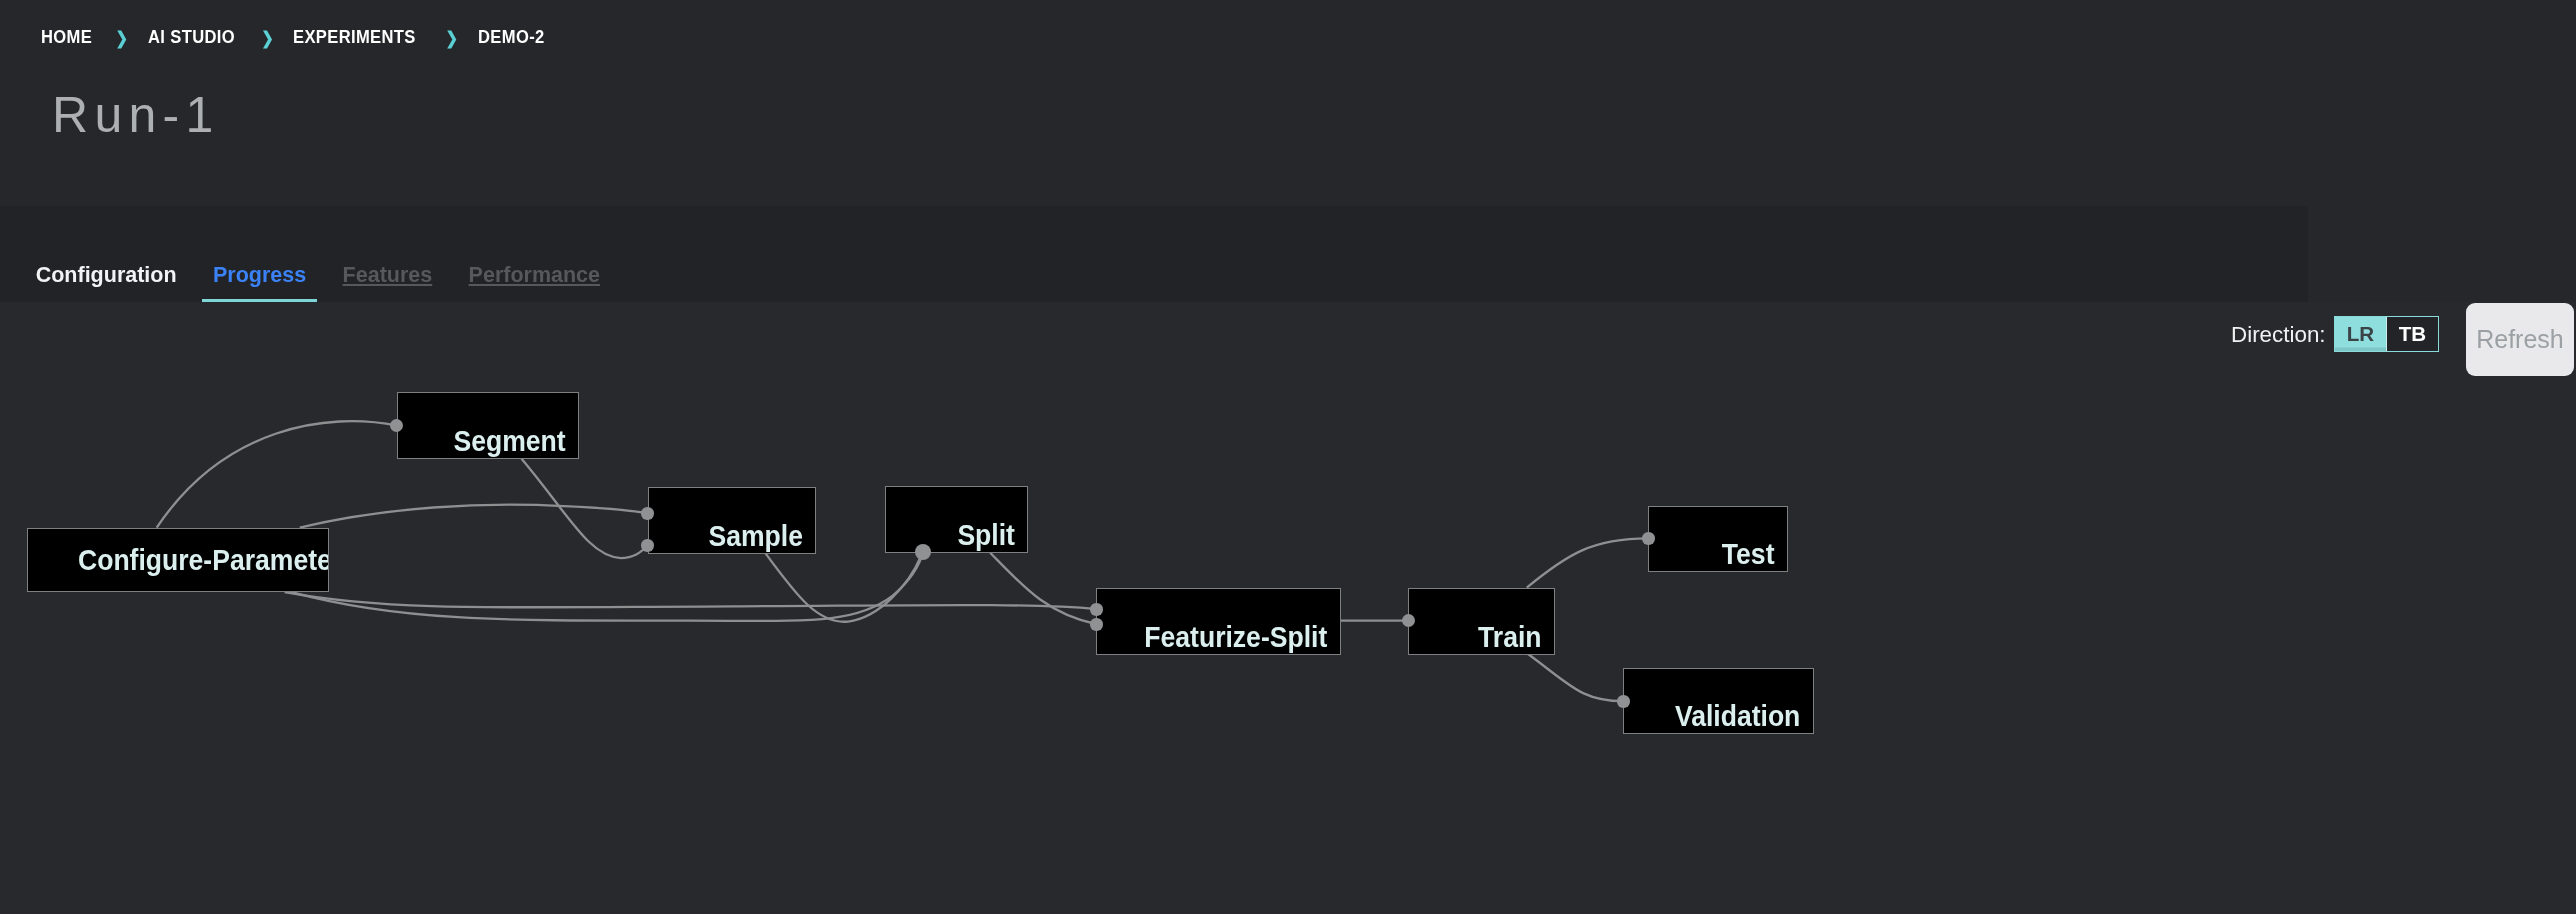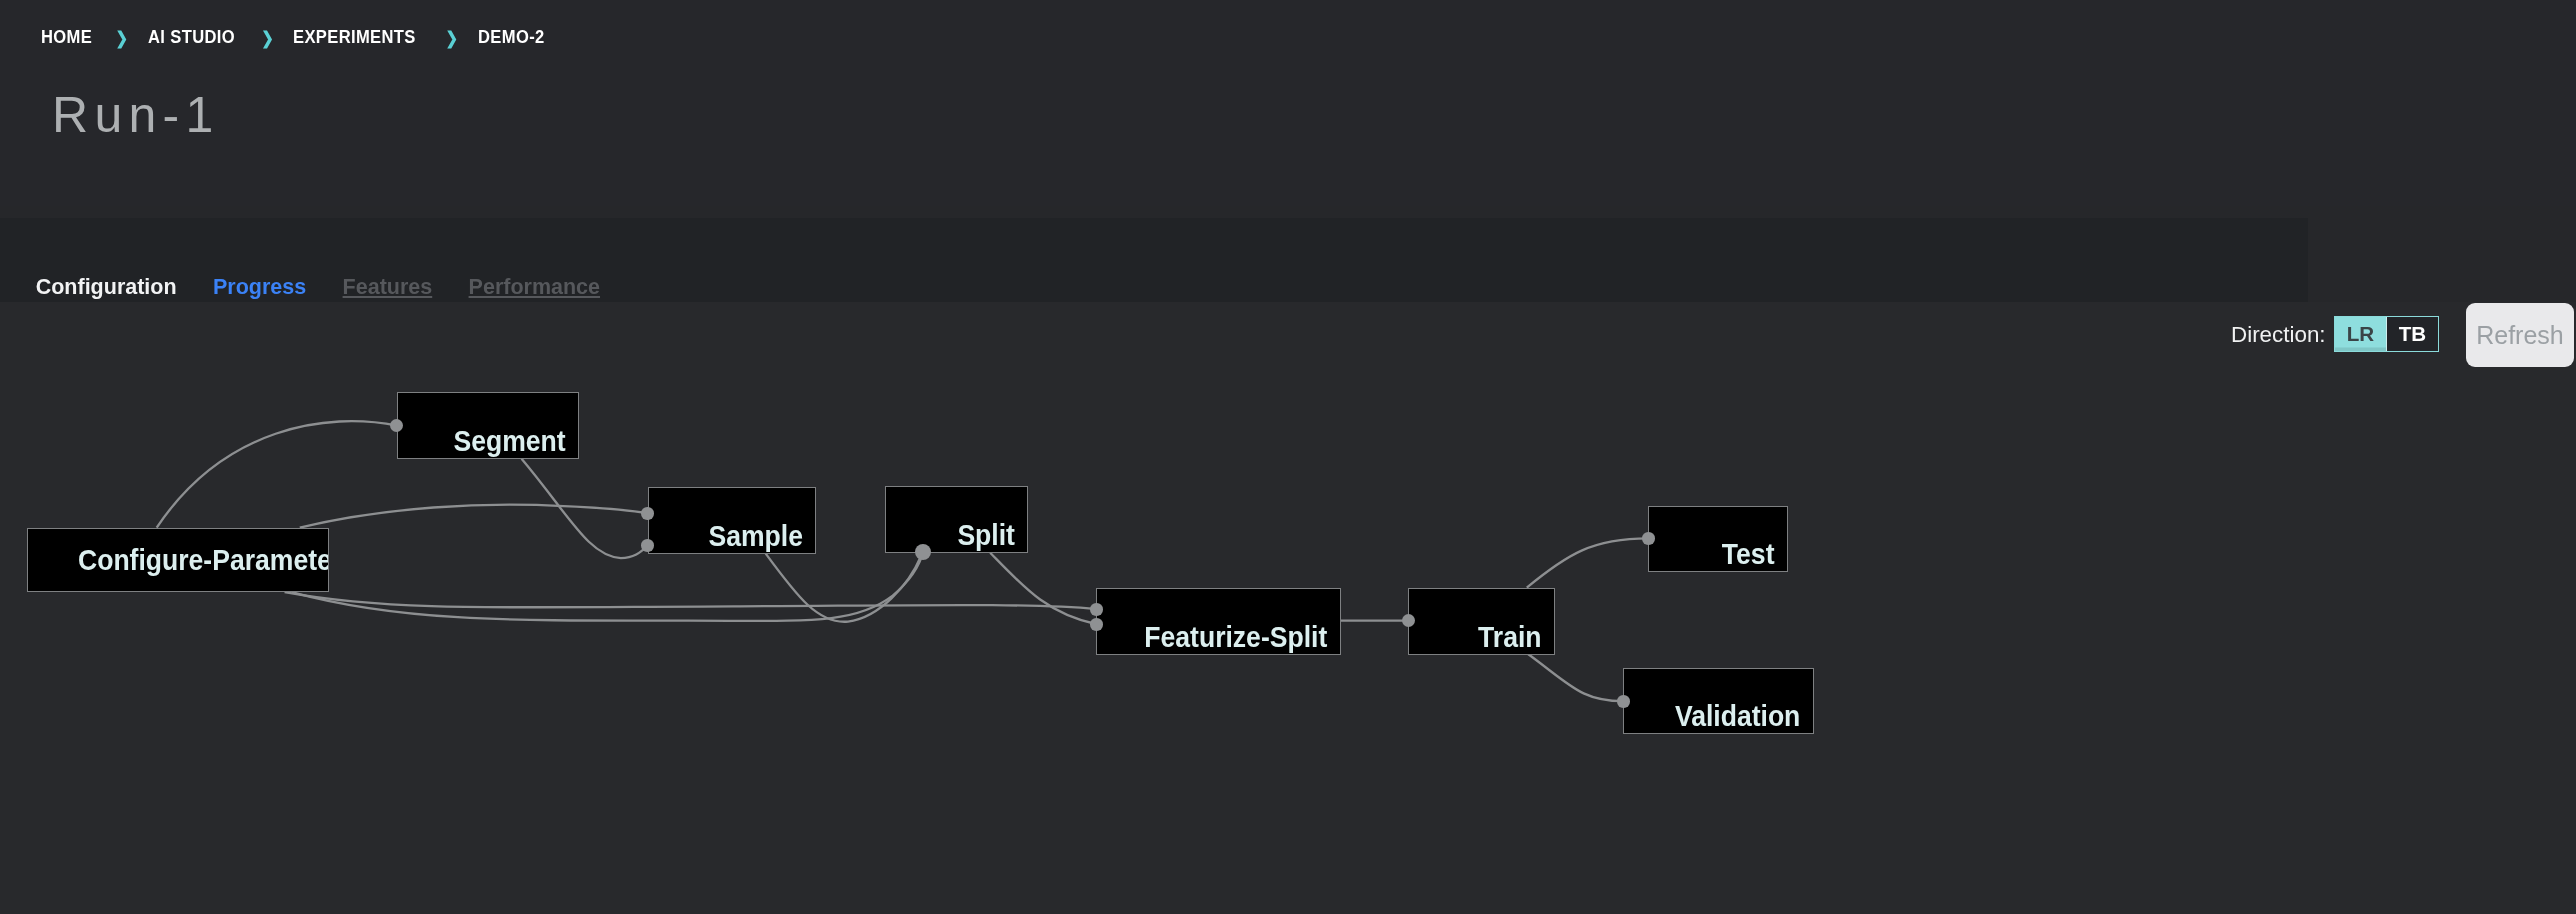--- a/index.html
+++ b/index.html
@@ -4,21 +4,21 @@
 <style>
   html,body{margin:0;padding:0;}
   body{
     width:2576px;height:914px;position:relative;overflow:hidden;
     background:#26272a;
     font-family:"Liberation Sans", sans-serif;
     -webkit-font-smoothing:antialiased;
   }
   
   .header{position:absolute;left:0;top:0;width:2576px;height:206px;background:#26272b;}
-  .tabband{position:absolute;left:0;top:218px;width:2308px;height:97px;background:#212326;}
+  .tabband{position:absolute;left:0;top:206px;width:2308px;height:97px;background:#212326;}
   .canvas{position:absolute;left:0;top:302px;width:2576px;height:612px;background:#28292c;}
 
   
   .breadcrumb{
     position:absolute;left:41px;top:27px;display:flex;align-items:center;gap:19px;
     font-size:18px;font-weight:700;color:#ffffff;letter-spacing:0.4px;white-space:nowrap;
   }
   .crumb{transform:scaleX(.92);transform-origin:left center;cursor:pointer;}
   .chev{color:#5ad0d4;font-size:15px;font-weight:700;transform:scaleY(1.15);}
 
@@ -42,21 +42,21 @@
   .direction-label{position:absolute;left:2231px;top:322px;font-size:22.4px;font-weight:500;color:#f0f1f2;z-index:4;}
   .toggle{
     position:absolute;left:2334px;top:316px;height:36px;display:flex;z-index:4;
     border:1.8px solid #8bdbdb;background:#222428;box-sizing:border-box;
   }
   .opt{width:51px;display:flex;align-items:center;justify-content:center;
     font-size:20.6px;font-weight:600;cursor:pointer;}
   .opt.selected{background:#8edede;color:#3a4447;box-shadow:inset 0 -3.6px 0 rgba(0,0,0,.10);}
   .opt.unselected{color:#ffffff;border-left:0.9px solid #cfefef;}
   .refresh{
-    position:absolute;left:2466px;top:303px;width:108px;height:64px;z-index:4;
+    position:absolute;left:2466px;top:303px;width:108px;height:73px;z-index:4;
     background:#e9e9eb;color:#9ba0a4;font-size:25px;font-weight:500;
     border:none;border-radius:9px;display:flex;align-items:center;justify-content:center;
     font-family:"Liberation Sans",sans-serif;
   }
 
   
   #edge-layer{position:absolute;left:0;top:0;z-index:1;pointer-events:none;}
   .node{
     position:absolute;z-index:2;box-sizing:border-box;
     background:#000000;border:0.9px solid #7e8082;

